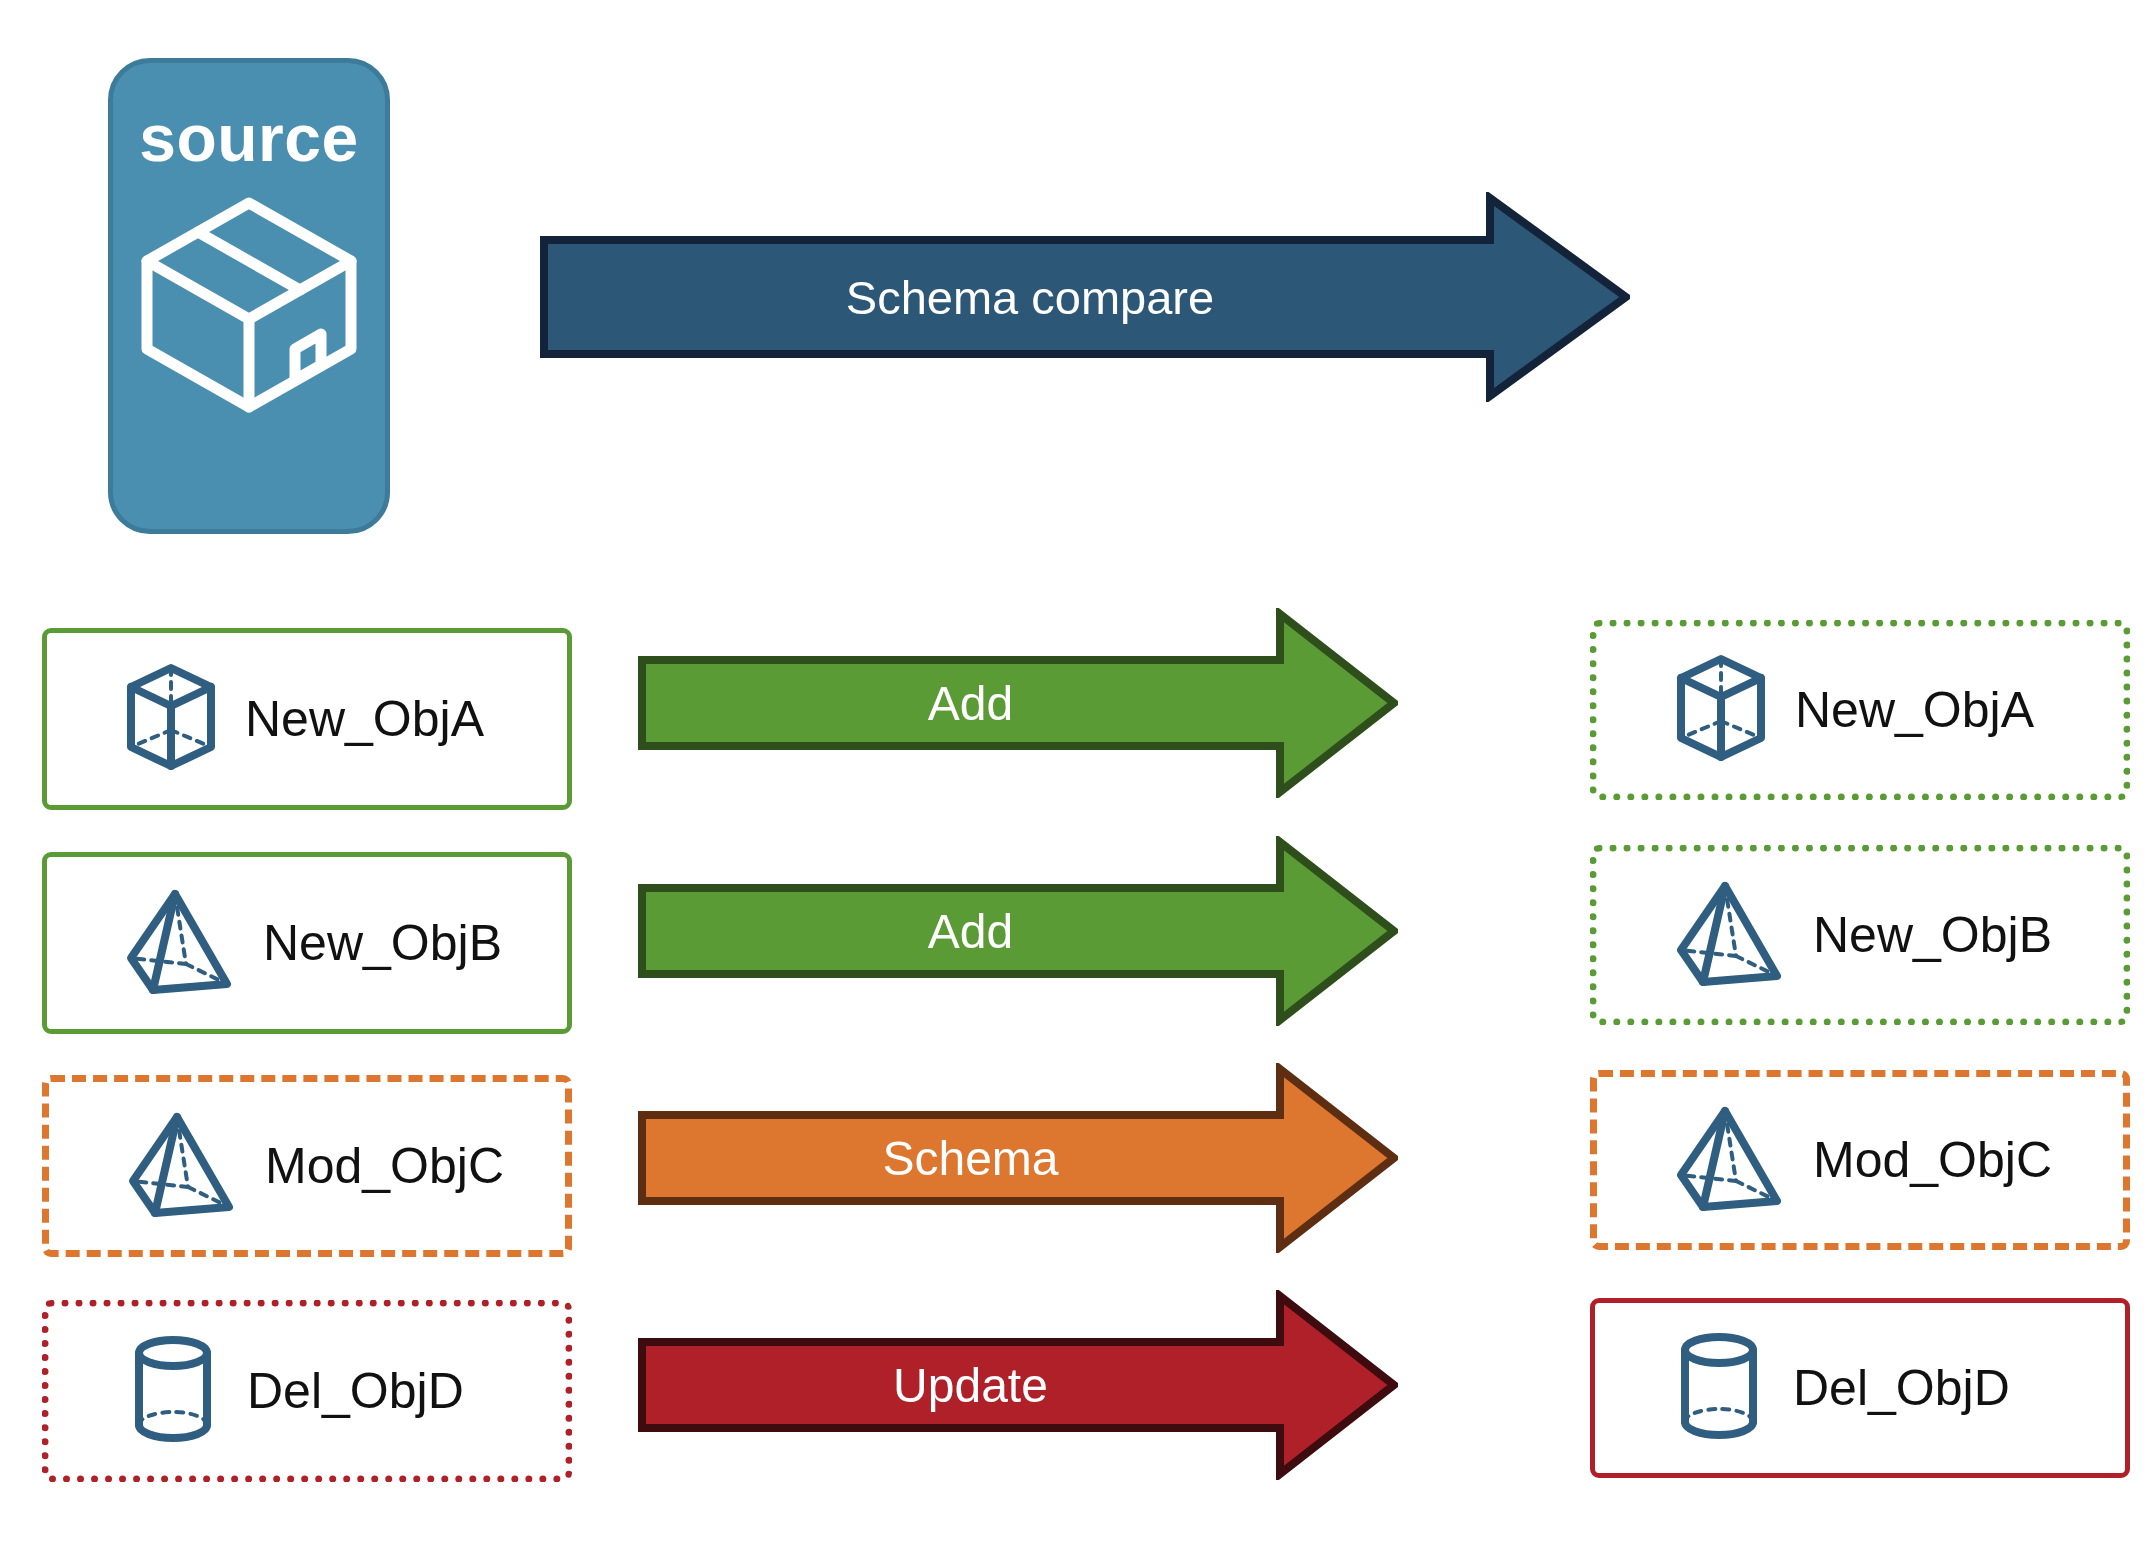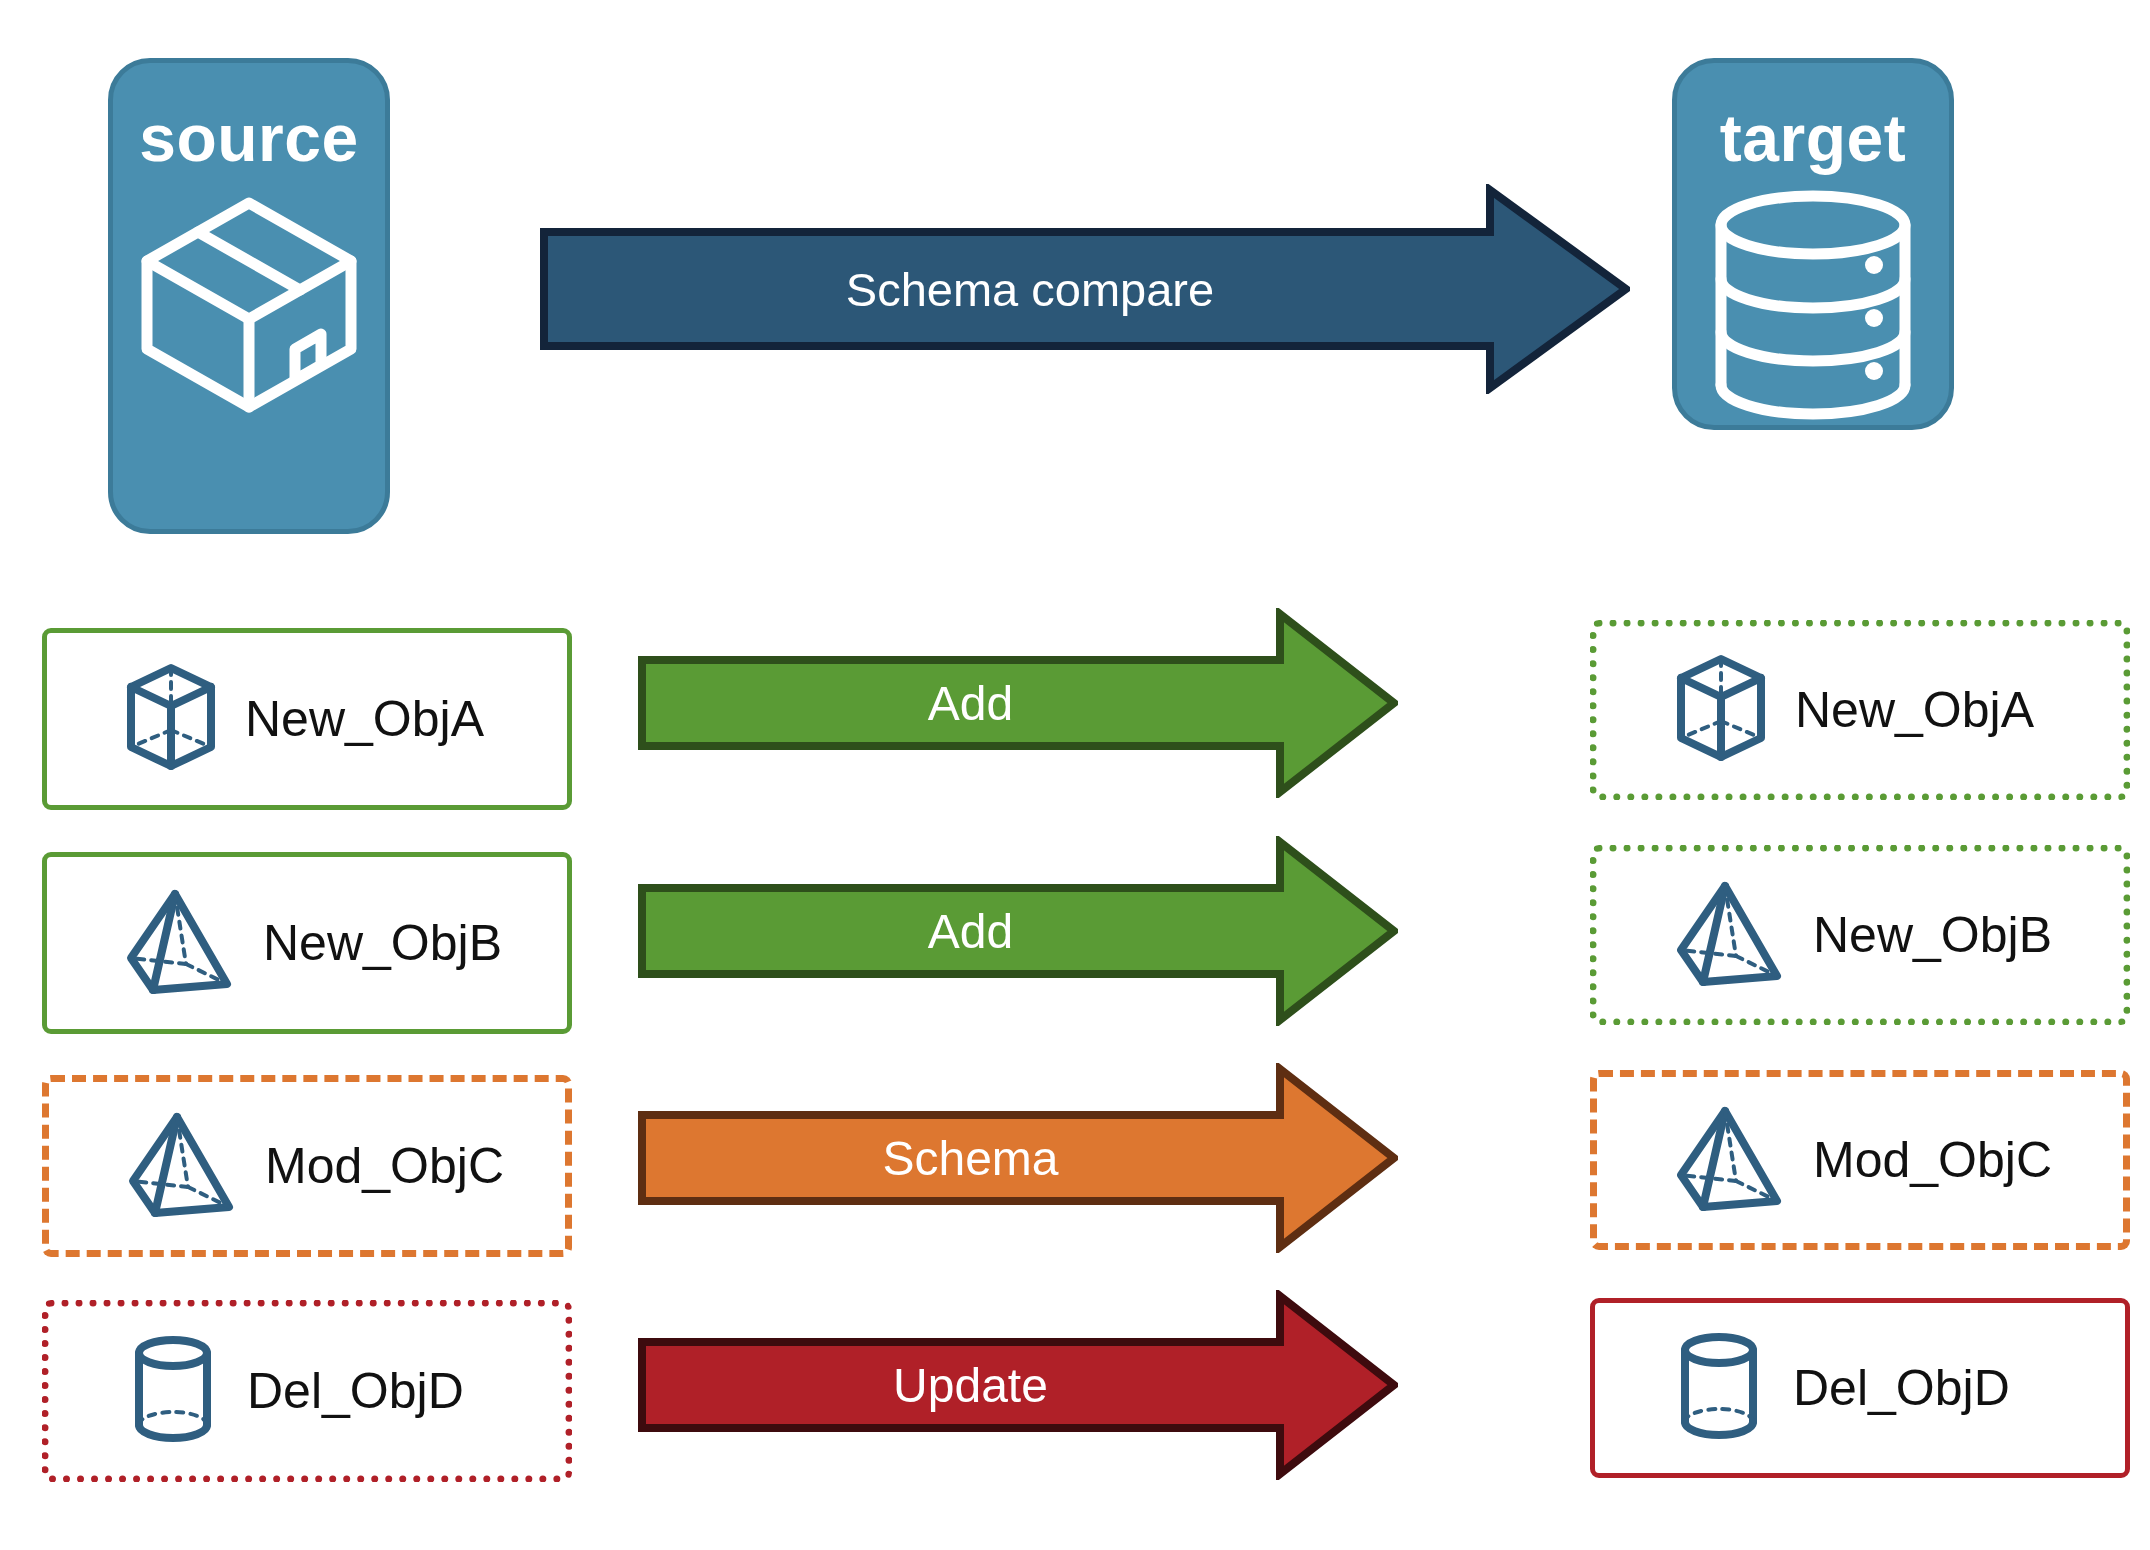--- a/index.html
+++ b/index.html
@@ -41,21 +41,21 @@
     margin-top: 18px;
   }
 
   #source-card { left: 108px;  top: 58px;  width: 282px; height: 476px; }
   #target-card { left: 1672px; top: 58px;  width: 282px; height: 372px; }
 
   
   #compare-arrow {
     position: absolute;
     left: 540px;
-    top: 184px;
+    top: 192px;
     width: 1090px;
     height: 210px;
   }
   .arrow-label {
     position: absolute;
     top: 0;
     left: 0;
     width: 100%;
     height: 100%;
     display: flex;
@@ -120,38 +120,20 @@
     </div>
   </div>
 
   <div id="compare-arrow">
     <svg width="1090" height="210" viewBox="0 0 1090 210" preserveAspectRatio="none">
       <polygon points="4,48 950,48 950,6 1086,105 950,204 950,162 4,162" fill="#2C5777" stroke="#13243A" stroke-width="8" stroke-linejoin="miter"></polygon>
     </svg>
     <div class="arrow-label">Schema compare</div>
   </div>
 
-  <div id="target-card" class="endpoint">
-    <div class="endpoint-title">target</div>
-    <div class="endpoint-icon">
-      <svg width="218" height="232" viewBox="0 0 218 232">
-        <g fill="none" stroke="#ffffff" stroke-width="11" stroke-linejoin="round" stroke-linecap="round">
-          <ellipse cx="109" cy="36" rx="92" ry="29"></ellipse>
-          <path d="M17 36 L17 196"></path>
-          <path d="M201 36 L201 196"></path>
-          <path d="M17 90 A92 29 0 0 0 201 90"></path>
-          <path d="M17 143 A92 29 0 0 0 201 143"></path>
-          <path d="M17 196 A92 29 0 0 0 201 196"></path>
-        </g>
-        <circle cx="170" cy="76" r="9" fill="#ffffff"></circle>
-        <circle cx="170" cy="129" r="9" fill="#ffffff"></circle>
-        <circle cx="170" cy="182" r="9" fill="#ffffff"></circle>
-      </svg>
-    </div>
-  </div>
 
   <div class="obj-card src-card bd-solid-green" style="top:628px; height:182px;">
     <span class="obj-icon">
       <svg width="92" height="110" viewBox="0 0 92 110">
         <g fill="none" stroke="#2F5E80" stroke-width="8" stroke-linejoin="round" stroke-linecap="round">
           <path d="M46 6 L86 25 L86 85 L46 104 L6 85 L6 25 Z"></path>
           <path d="M6 25 L46 44 L86 25"></path>
           <path d="M46 44 L46 104"></path>
         </g>
         <g fill="none" stroke="#2F5E80" stroke-width="4" stroke-dasharray="7 7" stroke-linecap="round">

